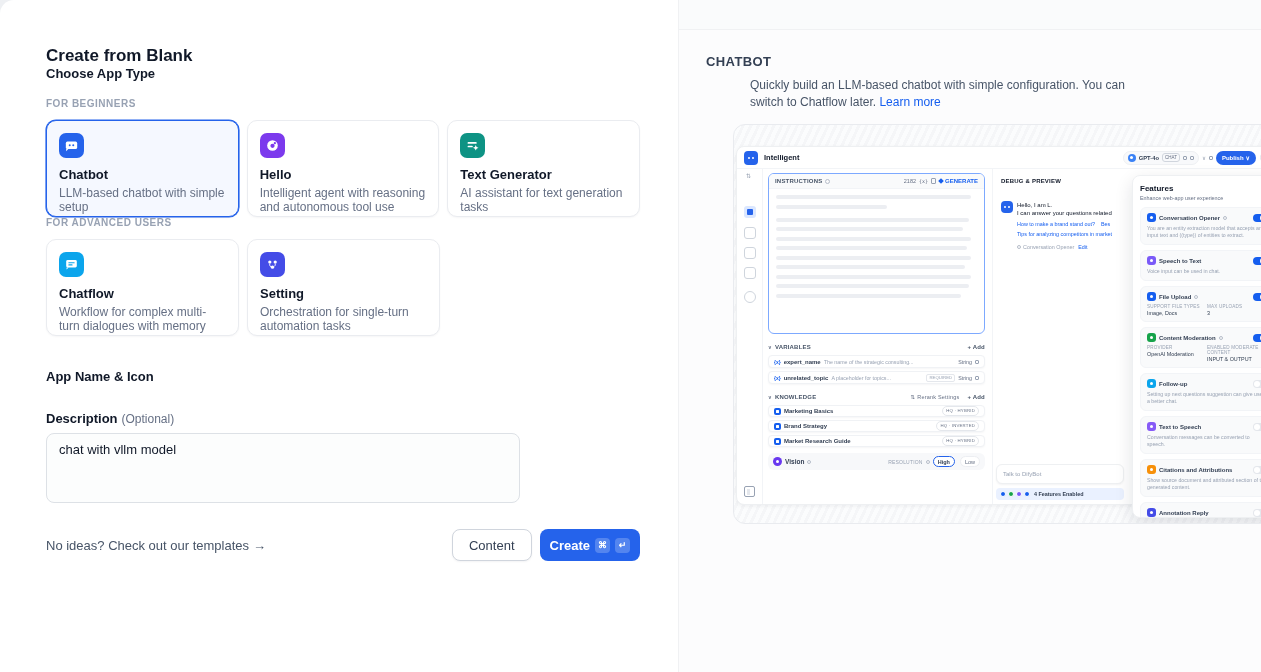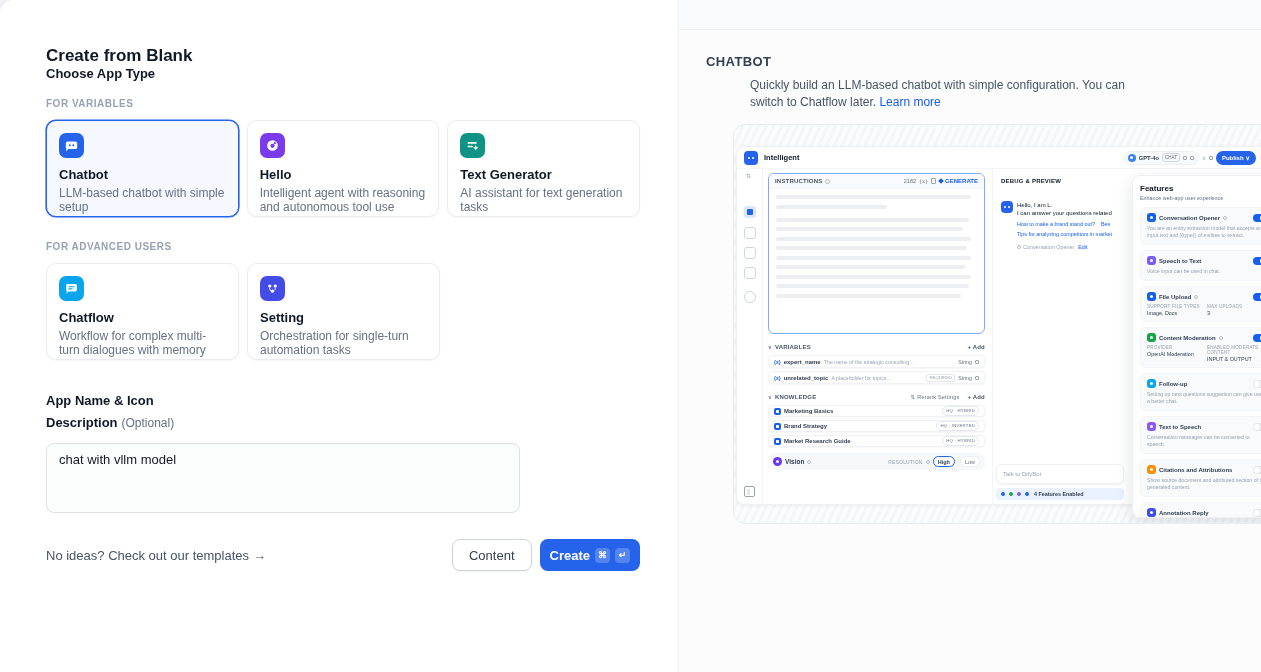--- a/index.html
+++ b/index.html
@@ -7,40 +7,40 @@
   body { font-family:"Liberation Sans", sans-serif; position:relative; color:#101828; }
   .spacer { flex:1; }
 
   
   .modal { position:absolute; left:0; top:0; width:678px; height:672px; background:#fff;
            border-radius:14px 0 0 0; padding:46px 38px 0 46px; }
   .modal-title { font-size:17px; font-weight:700; color:#101828; line-height:20px; }
   .choose-label { font-size:13px; font-weight:700; color:#101828; line-height:16px; }
   .sec-label { font-size:10px; font-weight:600; color:#98a2b3; letter-spacing:.5px; line-height:12px; }
   .sec-1 { margin-top:16px; }
-  .sec-2 { margin-top:24px; }
+  .sec-2 { }
   .cards { margin-top:10px; display:flex; gap:8px; }
   .card { width:193px; height:97px; background:#fff; border:1px solid #eaecf0; border-radius:10px;
           padding:12px; cursor:pointer; box-shadow:0 1px 2px rgba(16,24,40,.04); }
   .card.selected { border-color:#2563eb; box-shadow:0 0 0 .6px #2563eb, 0 1px 2px rgba(16,24,40,.05);
                    background:#f5f8ff; }
   .card-icon { width:25px; height:25px; border-radius:7px; background:var(--c,#2563eb);
                display:flex; align-items:center; justify-content:center; margin-bottom:9px; }
   .card-icon svg { width:17px; height:17px; }
   .card-name { font-size:13px; font-weight:600; color:#101828; line-height:16px; margin-bottom:3px; }
   .card-desc { font-size:12px; color:#667085; line-height:14px; }
   .name-label { margin-top:33px; font-size:13px; font-weight:600; color:#101828; line-height:16px; }
   .name-row { margin-top:7px; display:flex; align-items:flex-start; }
   .name-input { width:534px; height:32px; background:#f0f2f5; border:none; border-radius:8px;
                 padding:0 12px; font-size:13px; color:#101828; font-family:inherit; outline:none; }
   .emoji-tile { margin-left:12px; margin-top:-23px; width:48px; height:48px; border-radius:12px;
                 background:#ffe9d2; display:flex; align-items:center; justify-content:center; cursor:pointer; }
-  .desc-label { margin-top:6px; font-size:13px; font-weight:600; color:#101828; line-height:16px; }
+  .desc-label { margin-top:26px; font-size:13px; font-weight:600; color:#101828; line-height:16px; }
   .desc-optional { font-size:12px; font-weight:400; color:#667085; margin-left:4px; }
-  .desc-area { margin-top:12px; width:474px; height:70px; background:#fcfdfd; border:1px solid #dde1e6;
+  .desc-area { margin-top:6px; width:474px; height:70px; background:#fcfdfd; border:1px solid #dde1e6;
                border-radius:8px; padding:8px 12px; font-size:13px; color:#101828; font-family:inherit;
                resize:none; outline:none; line-height:16px; }
   .modal-footer { margin-top:22px; display:flex; align-items:center; }
   .templates-link { font-size:13px; color:#475467; cursor:pointer; }
   .templates-arrow { margin-left:4px; }
   .btn { height:32px; border-radius:8px; font-size:13px; display:inline-flex; align-items:center;
          cursor:pointer; font-family:inherit; }
   .btn-cancel { padding:0 16px; background:#fff; border:1px solid #d0d5dd; color:#344054; font-weight:500;
                 box-shadow:0 1px 2px rgba(16,24,40,.05); }
   .btn-create { margin-left:8px; padding:0 10px; background:#2563eb; border:none; color:#fff; font-weight:600; gap:5px; }
@@ -179,21 +179,21 @@
   .pwf-mk { font-size:4.6px; color:#98a2b3; letter-spacing:.2px; }
   .pwf-mv { font-size:5.4px; color:#344054; margin-top:1px; }
 </style>
 </head>
 <body>
 
 <div class="modal">
   <div class="modal-title">Create from Blank</div>
   <div class="choose-label">Choose App Type</div>
 
-  <div class="sec-label sec-1">FOR VARIABLES</div>
+  <div class="sec-label sec-1">FOR BEGINNERS</div>
   <div class="cards">
     <div class="card selected">
       <div class="card-icon" style="--c: #2563eb;">
         <svg viewBox="0 0 24 24">
             <rect x="4" y="6.5" width="16" height="10.5" rx="2.2" fill="#fff"></rect>
             <circle cx="9.5" cy="11.8" r="1.4" fill="var(--c)"></circle>
             <circle cx="14.5" cy="11.8" r="1.4" fill="var(--c)"></circle>
             <path d="M7.5 17l-3 3.2V17z" fill="#fff"></path>
           </svg>
       </div>

